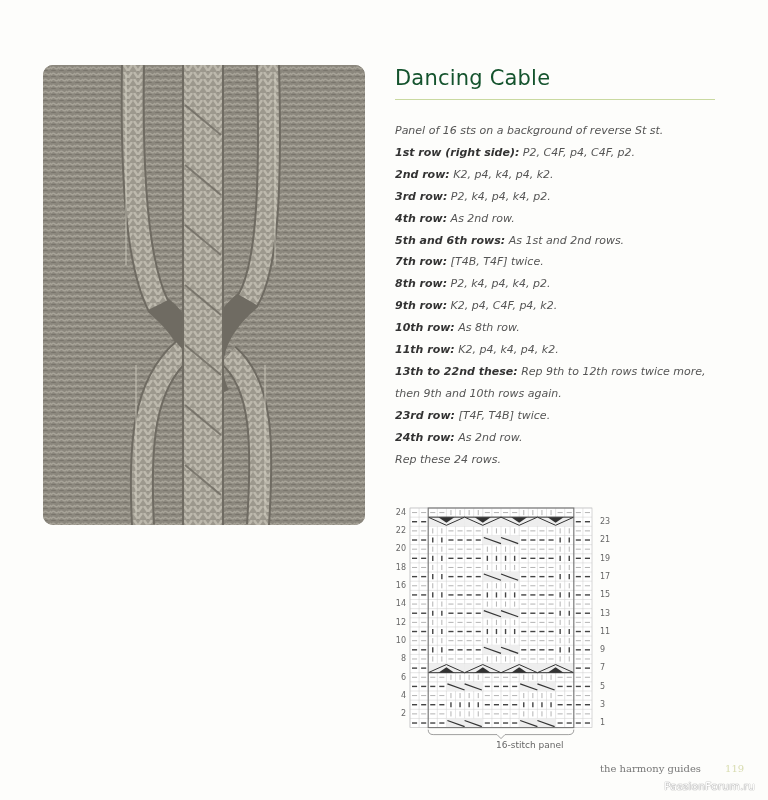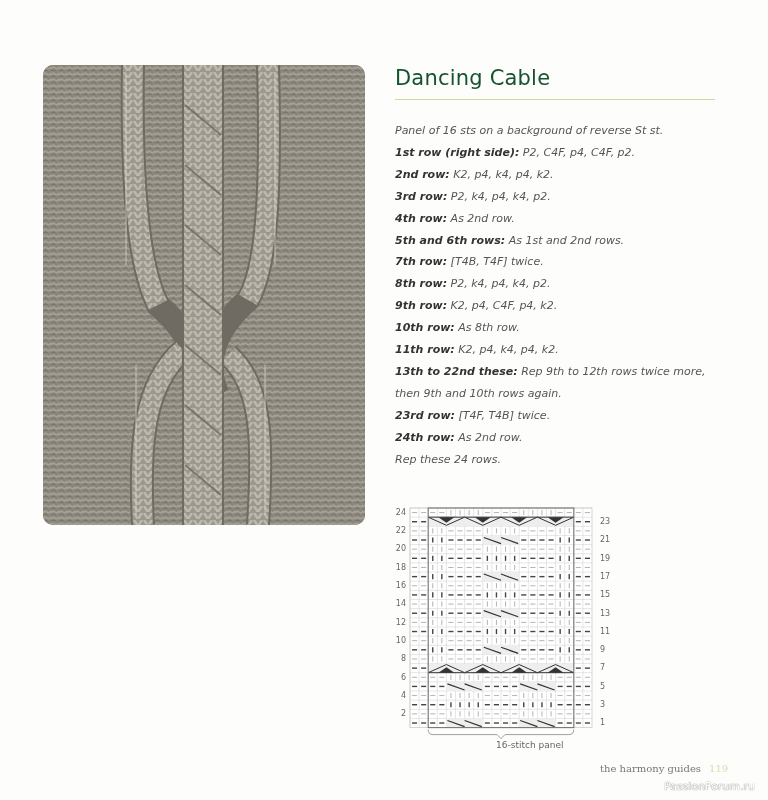--- a/index.html
+++ b/index.html
@@ -31,21 +31,21 @@
   .instructions .line { white-space: nowrap; font-style: italic; }
   .instructions b { color: #333; font-weight: bold; }
   .chart { position: absolute; left: 385px; top: 502px; }
   .chart-caption {
     position: absolute; left: 472px; top: 740px; font-size: 9px; color: #666; margin-left: 24px;
   }
   .footer {
     position: absolute; left: 600px; top: 763px; font-size: 10px; color: #777;
     font-family: "DejaVu Serif", serif;
   }
-  .footer .pnum { color: #d8dcb0; margin-left: 8px; }
+  .footer .pnum { color: #d8dcb0; margin-left: 24px; }
   .watermark {
     position: absolute; left: 664px; top: 780px; font-size: 11px; color: #fff;
     font-family: "DejaVu Sans", sans-serif;
     text-shadow: 0 0 1px #888, 0 0 1px #888;
   }
 </style>
 </head>
 <body>
 
 <div class="photo">

